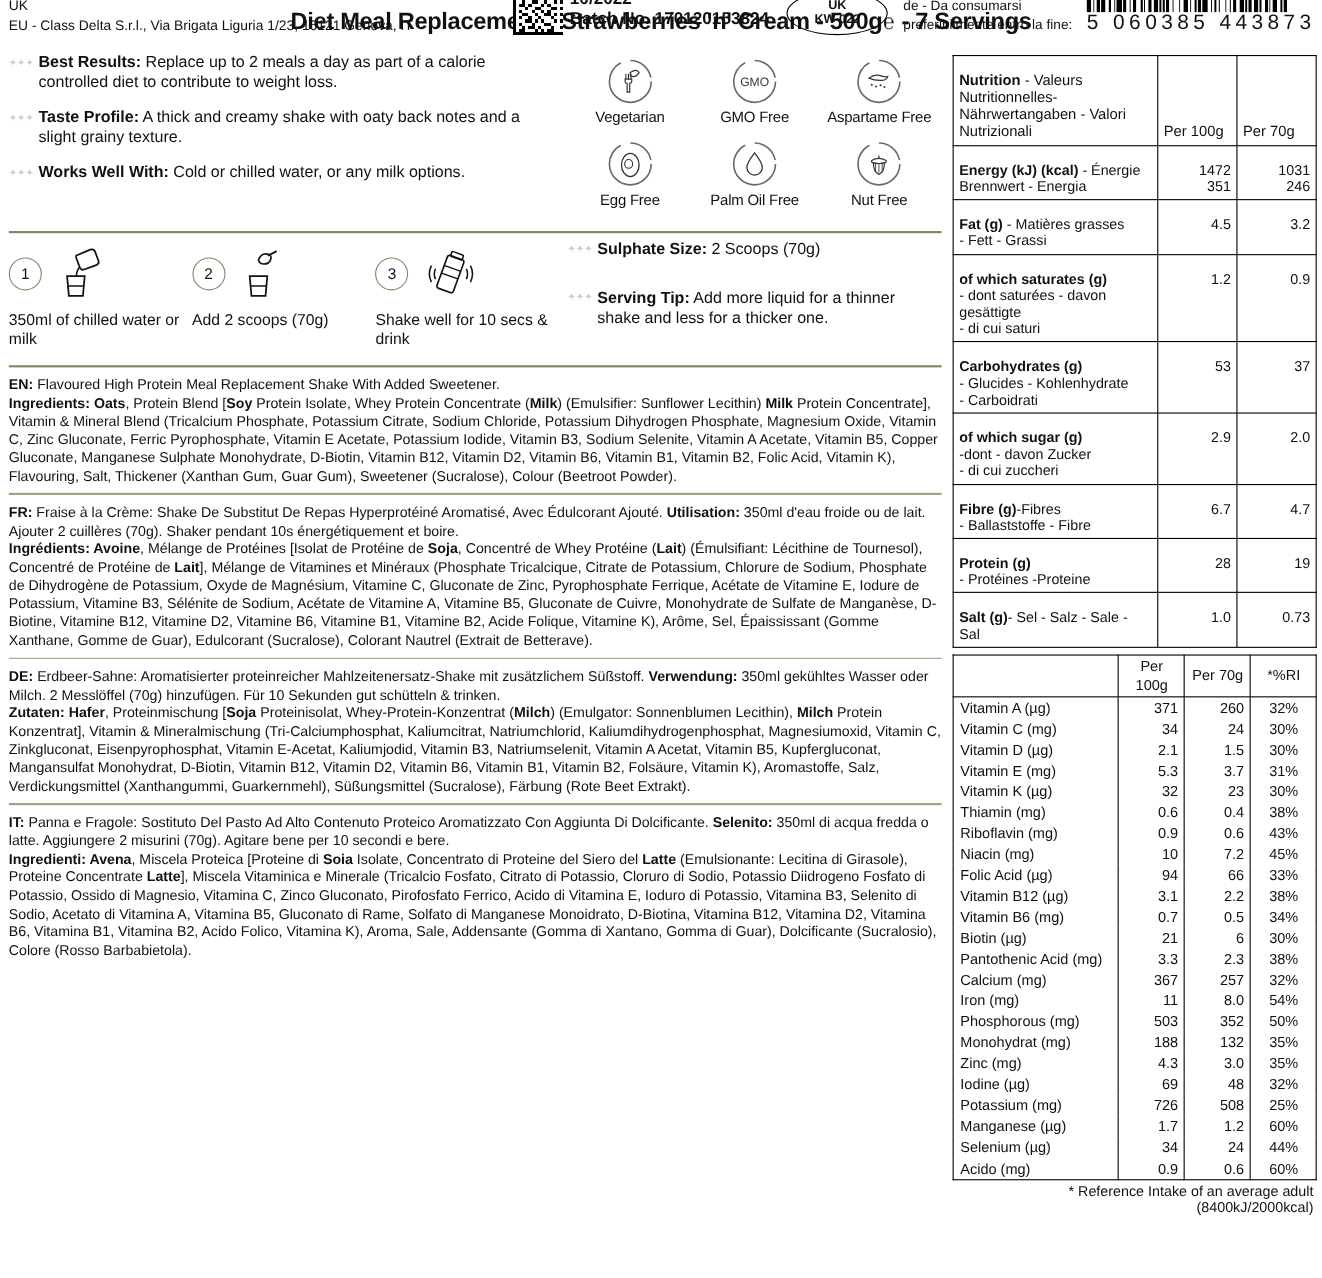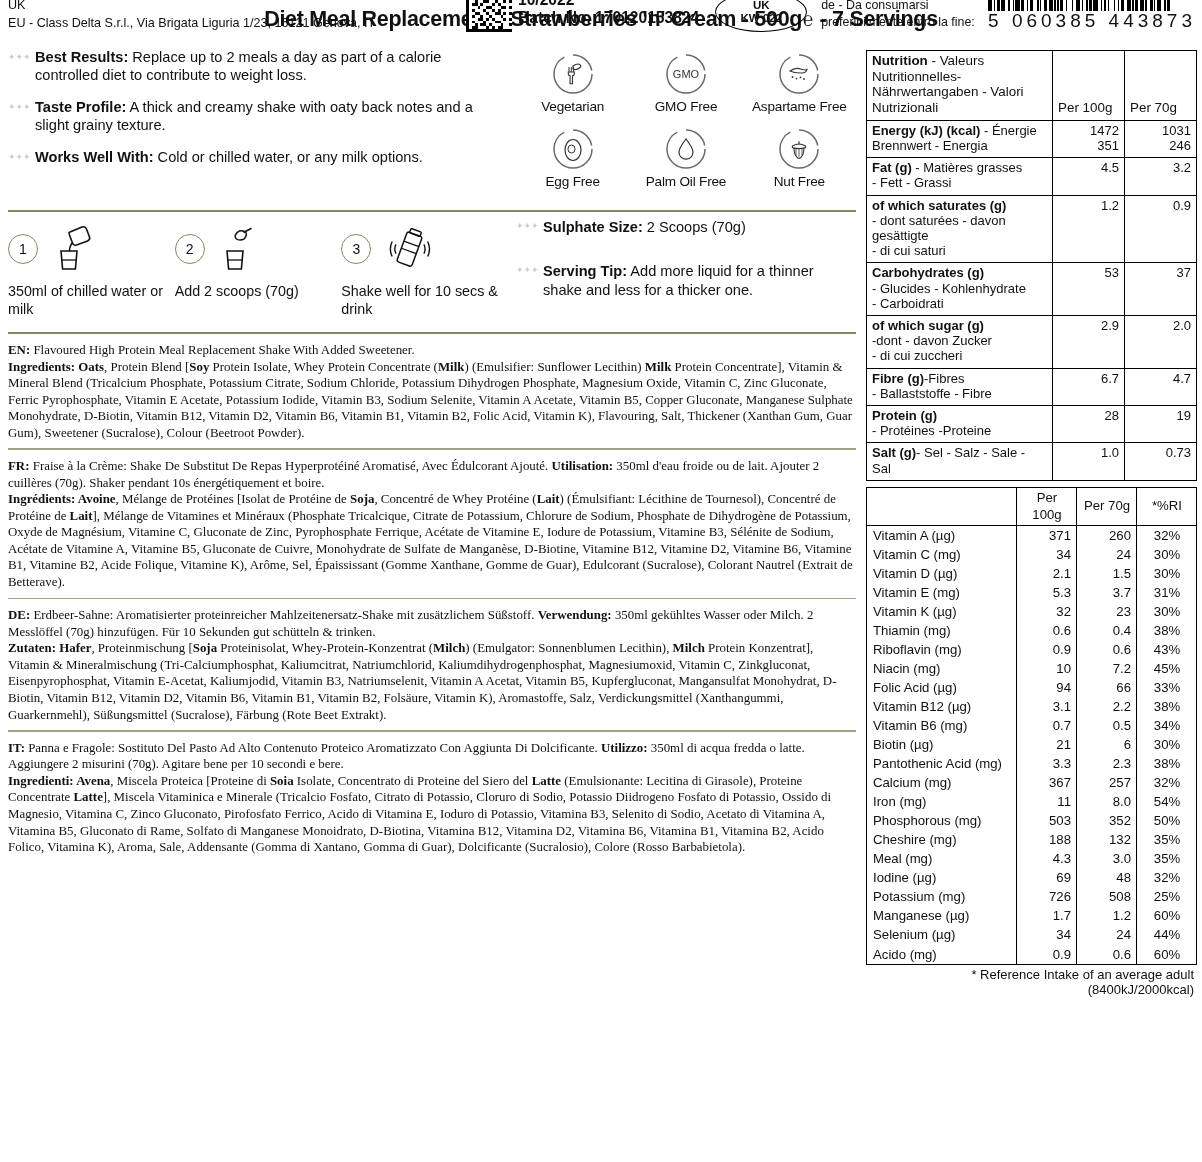--- a/index.html
+++ b/index.html
@@ -125,34 +125,34 @@
   .step-text {
     font-size: 14.3px;
     line-height: 1.28;
     margin-top: 4px;
   }
   .serving-info { position: absolute; left: 508px; top: 6px; width: 340px; }
   .serving-row { display: flex; align-items: flex-start; margin-bottom: 26px; }
   .serving-row .bullet-dots { padding-top: 4px; }
 
   
-  .lang-block { padding: 8px 0 7px 0; font-size: 12.9px; line-height: 1.285; font-family: Liberation Serif, serif; }
+  .lang-block { padding: 8px 0 7px 0; font-size: 12.9px; line-height: 1.285; }
   .lang-block p { margin: 0; }
   .lang-block b { font-weight: bold; }
 
   
   table.nut {
     border-collapse: collapse;
     width: 100%;
     font-size: 13px;
     table-layout: fixed;
   }
   table.nut td {
     border: 1.6px solid #000;
-    padding: 2px 5px 4px 5px;
+    padding: 14px 5px 4px 5px;
     vertical-align: top;
     line-height: 1.17;
   }
   .nut .c-name { width: 186px; }
   .nut .c-val  { width: 72px; text-align: right; }
   .nut .hdr-name { font-size: 13.4px; }
   .nut .hdr-val { text-align: left; vertical-align: bottom; font-size: 13.4px; padding-bottom: 4px; }
   .nut b { font-weight: bold; }
   .nut .sub { font-weight: normal; }
 
@@ -411,21 +411,21 @@
     <div class="rule rule-thin"></div>
 
     <div class="lang-block">
       <p><b>DE:</b><span> Erdbeer-Sahne: Aromatisierter proteinreicher Mahlzeitenersatz-Shake mit zusätzlichem Süßstoff. <b>Verwendung:</b> 350ml gekühltes Wasser oder Milch. 2 Messlöffel (70g) hinzufügen. Für 10 Sekunden gut schütteln &amp; trinken.</span></p>
       <p><b>Zutaten: Hafer</b><span>, Proteinmischung [<b>Soja</b> Proteinisolat, Whey-Protein-Konzentrat (<b>Milch</b>) (Emulgator: Sonnenblumen Lecithin), <b>Milch</b> Protein Konzentrat], Vitamin &amp; Mineralmischung (Tri-Calciumphosphat, Kaliumcitrat, Natriumchlorid, Kaliumdihydrogenphosphat, Magnesiumoxid, Vitamin C, Zinkgluconat, Eisenpyrophosphat, Vitamin E-Acetat, Kaliumjodid, Vitamin B3, Natriumselenit, Vitamin A Acetat, Vitamin B5, Kupfergluconat, Mangansulfat Monohydrat, D-Biotin, Vitamin B12, Vitamin D2, Vitamin B6, Vitamin B1, Vitamin B2, Folsäure, Vitamin K), Aromastoffe, Salz, Verdickungsmittel (Xanthangummi, Guarkernmehl), Süßungsmittel (Sucralose), Färbung (Rote Beet Extrakt).</span></p>
     </div>
 
     <div class="rule rule-thin"></div>
 
     <div class="lang-block">
-      <p><b>IT:</b><span> Panna e Fragole: Sostituto Del Pasto Ad Alto Contenuto Proteico Aromatizzato Con Aggiunta Di Dolcificante. <b>Utilizzo:</b> 350ml di acqua fredda o latte. Aggiungere 2 misurini (70g). Agitare bene per 10 secondi e bere.</span></p>
+      <p><b>IT:</b><span> Panna e Fragole: Sostituto Del Pasto Ad Alto Contenuto Proteico Aromatizzato Con Aggiunta Di Dolcificante. <b>Selenito:</b> 350ml di acqua fredda o latte. Aggiungere 2 misurini (70g). Agitare bene per 10 secondi e bere.</span></p>
       <p><b>Ingredienti: Avena</b><span>, Miscela Proteica [Proteine di <b>Soia</b> Isolate, Concentrato di Proteine del Siero del <b>Latte</b> (Emulsionante: Lecitina di Girasole), Proteine Concentrate <b>Latte</b>], Miscela Vitaminica e Minerale (Tricalcio Fosfato, Citrato di Potassio, Cloruro di Sodio, Potassio Diidrogeno Fosfato di Potassio, Ossido di Magnesio, Vitamina C, Zinco Gluconato, Pirofosfato Ferrico, Acido di Vitamina E, Ioduro di Potassio, Vitamina B3, Selenito di Sodio, Acetato di Vitamina A, Vitamina B5, Gluconato di Rame, Solfato di Manganese Monoidrato, D-Biotina, Vitamina B12, Vitamina D2, Vitamina B6, Vitamina B1, Vitamina B2, Acido Folico, Vitamina K), Aroma, Sale, Addensante (Gomma di Xantano, Gomma di Guar), Dolcificante (Sucralosio), Colore (Rosso Barbabietola).</span></p>
     </div>
 
   </div>
 
   <div class="right-col">
 
     <table class="nut">
       <tbody>
         <tr>
@@ -585,27 +585,27 @@
             <td class="v-num">8.0</td>
             <td class="v-ri">54%</td>
           </tr>
           <tr>
             <td class="v-name">Phosphorous (mg)</td>
             <td class="v-num">503</td>
             <td class="v-num">352</td>
             <td class="v-ri">50%</td>
           </tr>
           <tr>
-            <td class="v-name">Cheshire (mg)</td>
+            <td class="v-name">Monohydrat (mg)</td>
             <td class="v-num">188</td>
             <td class="v-num">132</td>
             <td class="v-ri">35%</td>
           </tr>
           <tr>
-            <td class="v-name">Meal (mg)</td>
+            <td class="v-name">Zinc (mg)</td>
             <td class="v-num">4.3</td>
             <td class="v-num">3.0</td>
             <td class="v-ri">35%</td>
           </tr>
           <tr>
             <td class="v-name">Iodine (µg)</td>
             <td class="v-num">69</td>
             <td class="v-num">48</td>
             <td class="v-ri">32%</td>
           </tr>

